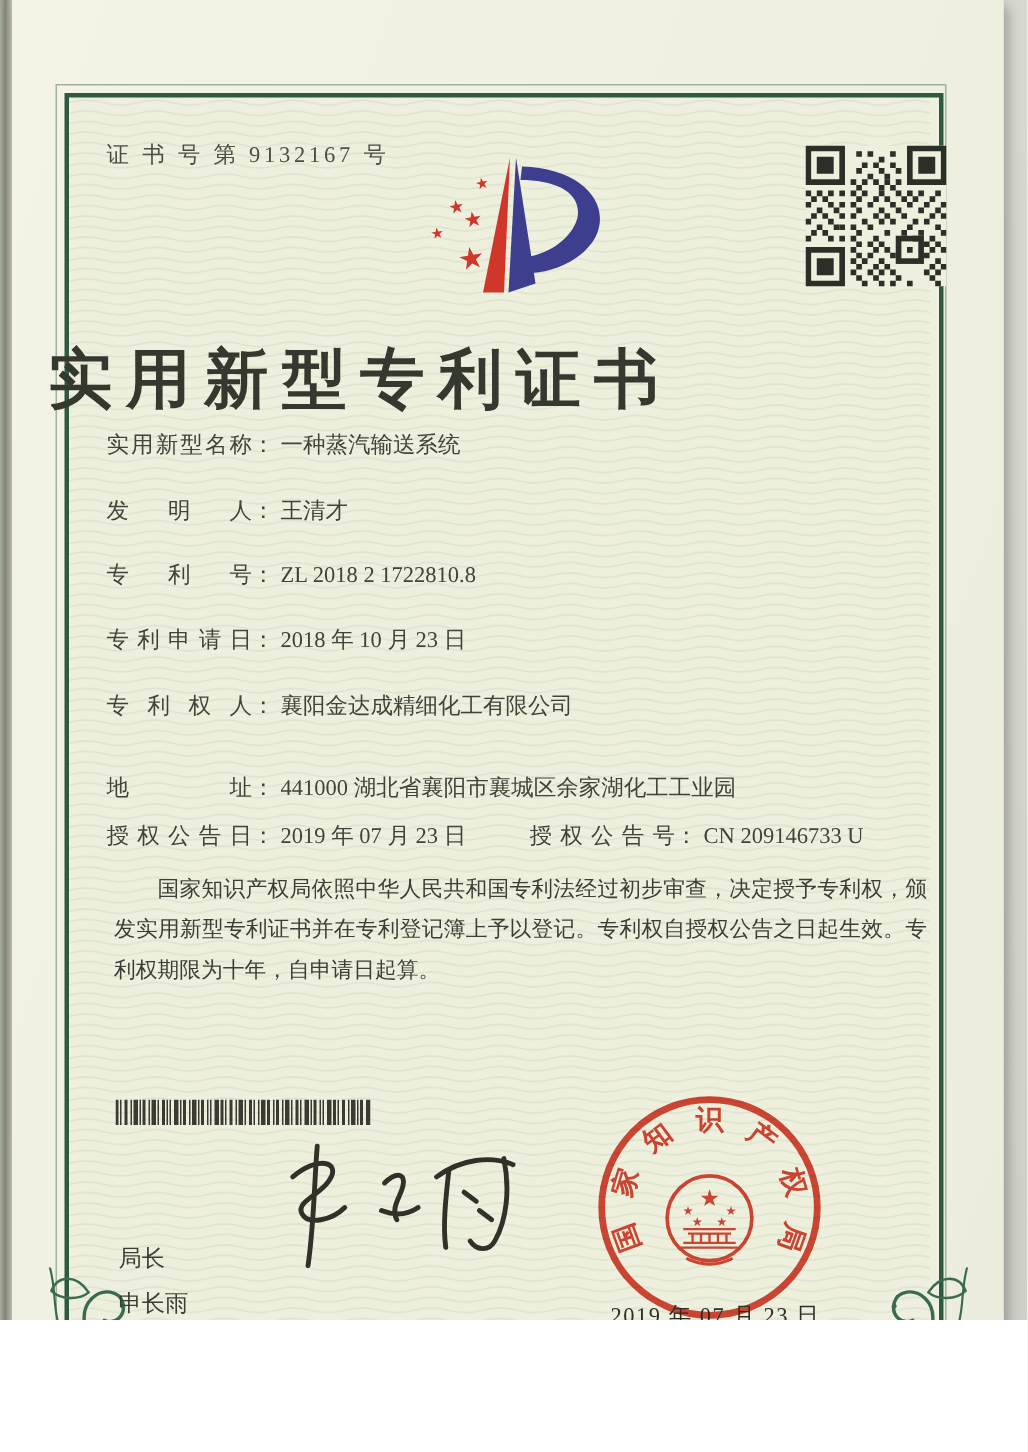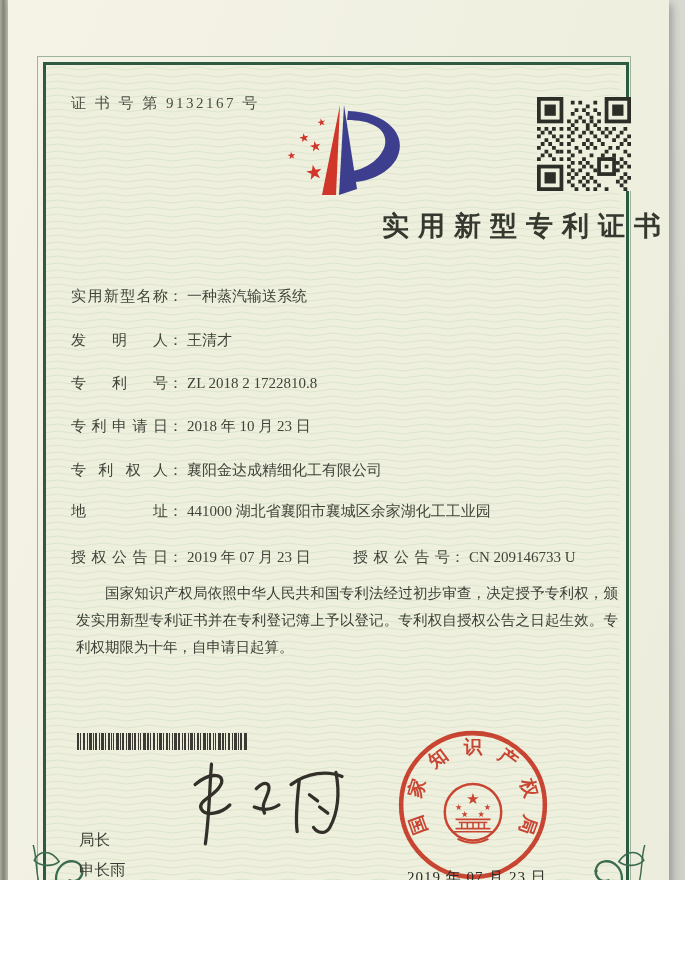--- a/index.html
+++ b/index.html
@@ -17,22 +17,22 @@
     box-shadow:3px 4px 8px rgba(40,45,40,.35);
   }
   .frame-outer{position:absolute;left:29px;top:56px;width:592px;height:858px;
     border:1px solid #9db49b;}
   .frame-inner{position:absolute;left:35px;top:62px;width:580px;height:846px;
     border:3px solid #2e5a41;background:#eef0dd;}
   .waves{position:absolute;left:38px;top:65px;width:574px;height:840px;opacity:.6;}
   .cert-no{position:absolute;left:63px;top:94px;font-size:15px;letter-spacing:2.5px;color:#4a4e43;}
   .logo{position:absolute;left:270px;top:99px;width:142px;height:98px;}
   .qr{position:absolute;left:529px;top:97px;width:94px;height:94px;}
-  .title{position:absolute;left:0;top:208px;width:662px;padding-left:24px;box-sizing:border-box;
-    text-align:right;font-size:27px;font-weight:bold;letter-spacing:9px;color:#34382f;}
+  .title{position:absolute;left:0;top:224px;width:662px;padding-left:24px;box-sizing:border-box;
+    text-align:left;font-size:43px;font-weight:bold;letter-spacing:9px;color:#34382f;}
   .fields{position:absolute;left:63px;top:287px;width:560px;}
   .frow{position:absolute;left:0;font-size:15px;white-space:nowrap;color:#3f4338;}
   .flabel{display:inline-block;width:97px;text-align:justify;text-align-last:justify;vertical-align:bottom;}
   .fcolon{display:inline-block;margin-right:4px;}
   .grant-no{position:absolute;left:282px;top:0;}
   .paras{position:absolute;left:56px;top:568px;width:566px;font-size:14.5px;line-height:27px;
     text-align:justify;color:#3b3e34;}
   .paras p{margin:12px;text-indent:2em;}
   .barcode{position:absolute;left:69px;top:733px;width:170px;height:17px;}
   .signer{position:absolute;left:71px;top:779px;font-size:15.5px;line-height:30px;color:#3b3e34;margin-top:46px;}
@@ -153,21 +153,21 @@
       </div>
       <div class="frow" style="top:87px">
         <span class="flabel">专利号</span><span class="fcolon">：</span><span>ZL 2018 2 1722810.8</span>
       </div>
       <div class="frow" style="top:130px">
         <span class="flabel">专利申请日</span><span class="fcolon">：</span><span>2018 年 10 月 23 日</span>
       </div>
       <div class="frow" style="top:174px">
         <span class="flabel">专利权人</span><span class="fcolon">：</span><span>襄阳金达成精细化工有限公司</span>
       </div>
-      <div class="frow" style="top:215px">
+      <div class="frow" style="top:229px">
         <span class="flabel">地址</span><span class="fcolon">：</span><span>441000 湖北省襄阳市襄城区余家湖化工工业园</span>
       </div>
       <div class="frow" style="top:261px;width:560px">
         <span>
           <span class="flabel">授权公告日</span><span class="fcolon">：</span><span>2019 年 07 月 23 日</span>
         </span>
         <span class="grant-no">
           <span class="flabel">授权公告号</span><span class="fcolon">：</span><span>CN 209146733 U</span>
         </span>
       </div>

